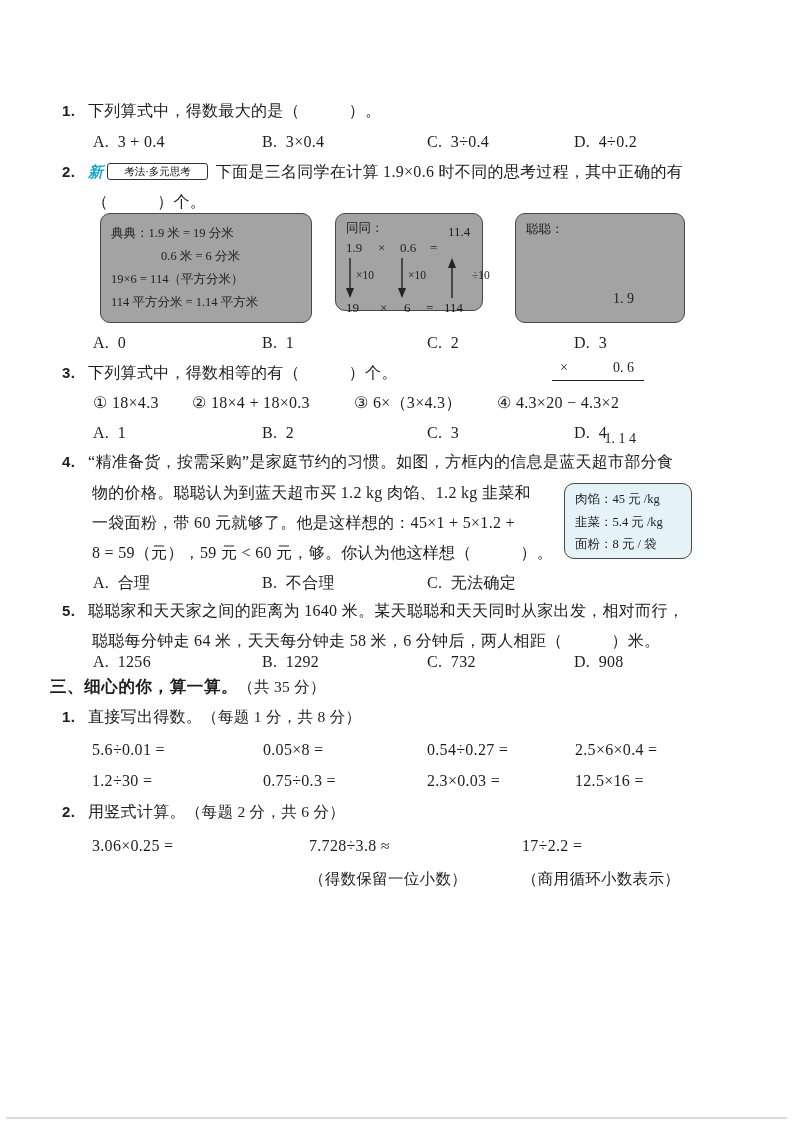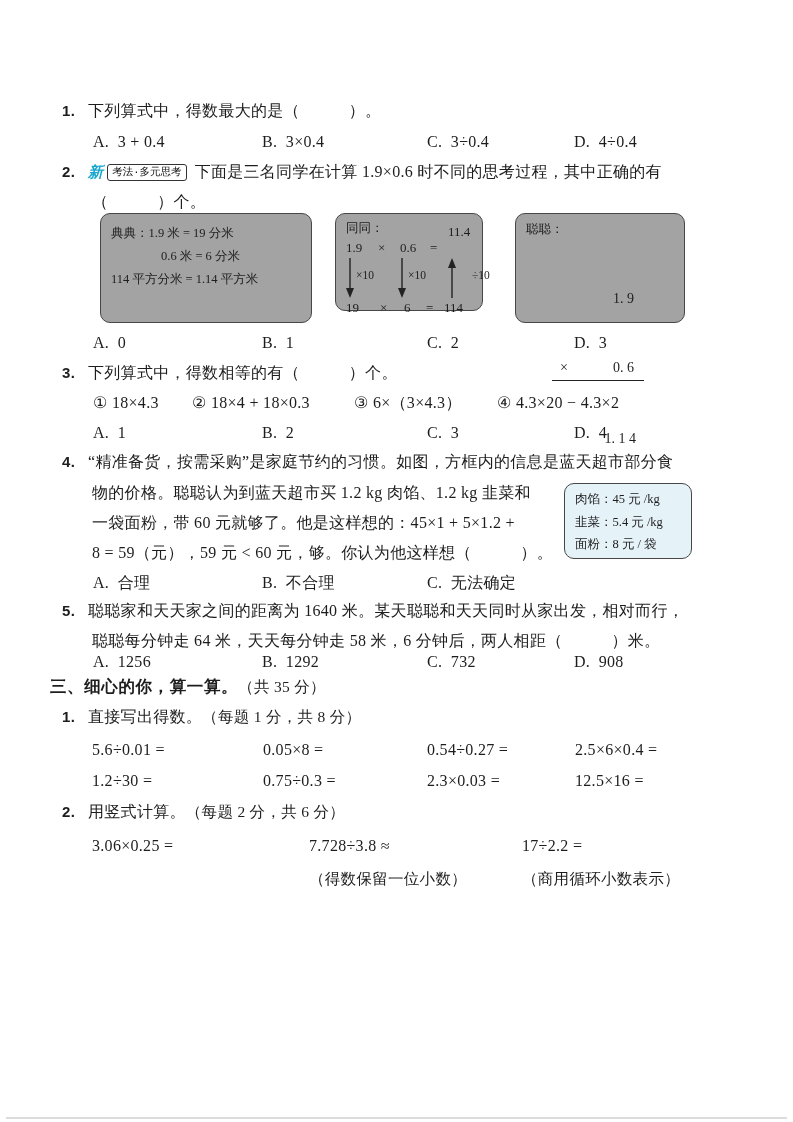--- a/index.html
+++ b/index.html
@@ -25,22 +25,22 @@
   .calc span:nth-child(1){width:171px}
   .calc span:nth-child(2){width:164px}
   .calc span:nth-child(3){width:148px}
   .probs span{display:inline-block}
   .probs span:nth-child(1){width:217px}
   .probs span:nth-child(2){width:213px}
   
   .badge-new{color:#1ba6cf;font-family:"Liberation Sans",sans-serif;font-weight:700;
        font-style:italic;font-size:15px;margin-right:4px}
   .badge-box{display:inline-block;border:1.3px solid #333;border-radius:3px;
-       font-family:Liberation Mono, monospace;font-size:10.5px;line-height:15px;
-       padding:0 4px;vertical-align:2px;letter-spacing:0;margin-right:8px;color:#111}
+       font-family:Liberation Sans, sans-serif;font-size:10.5px;line-height:15px;
+       padding:0 16px;vertical-align:2px;letter-spacing:0;margin-right:8px;color:#111}
   
   .box{position:absolute;top:213px;background:#a3a3a3;border:1.5px solid #474747;
        border-radius:10px;box-sizing:border-box}
   .box1{left:100px;width:212px;height:110px;padding:8px 10px;font-size:12.5px;line-height:23px}
   .box1 div{white-space:pre}
   .box1 .ind{margin-left:50px}
   .box2{left:335px;width:148px;height:98px;font-size:13px}
   .box2 .bt{position:absolute;left:10px;top:6px;font-size:12.5px}
   .box2 .pos{position:absolute;white-space:pre}
   .box2 .albl{position:absolute;font-size:11.5px;white-space:pre}
@@ -58,28 +58,29 @@
        font-size:12.5px;line-height:22.5px;padding:4px 0 16px 10px}
   .pbox div{white-space:pre}
 </style>
 </head>
 <body>
 
 <div class="page">
 
 
   <div class="l" style="left:62px;top:100px"><span class="num">1.</span><span>下列算式中，得数最大的是（　　　）。</span></div>
-  <div class="l opts" style="left:93px;top:131px"><span>A.  3 + 0.4</span><span>B.  3×0.4</span><span>C.  3÷0.4</span><span>D.  4÷0.4</span></div>
+  <div class="l opts" style="left:93px;top:131px"><span>A.  3 + 0.4</span><span>B.  3×0.4</span><span>C.  3÷0.4</span><span>D.  4÷0.2</span></div>
 
   <div class="l" style="left:62px;top:161px"><span class="num">2.</span><span class="badge-new">新</span><span class="badge-box">考法·多元思考</span><span>下面是三名同学在计算 1.9×0.6 时不同的思考过程，其中正确的有</span></div>
   <div class="l" style="left:92px;top:191px">（　　　）个。</div>
 
   <div class="box box1">
     <div>典典：1.9 米 = 19 分米</div>
     <div class="ind">0.6 米 = 6 分米</div>
+    <div>19×6 = 114（平方分米）</div>
     <div>114 平方分米 = 1.14 平方米</div>
   </div>
 
   <div class="box box2">
     <div class="bt">同同：</div>
     <span class="pos" style="left:10px;top:26px">1.9</span>
     <span class="pos" style="left:42px;top:26px">×</span>
     <span class="pos" style="left:64px;top:26px">0.6</span>
     <span class="pos" style="left:94px;top:26px">=</span>
     <span class="pos" style="left:112px;top:10px">11.4</span>

